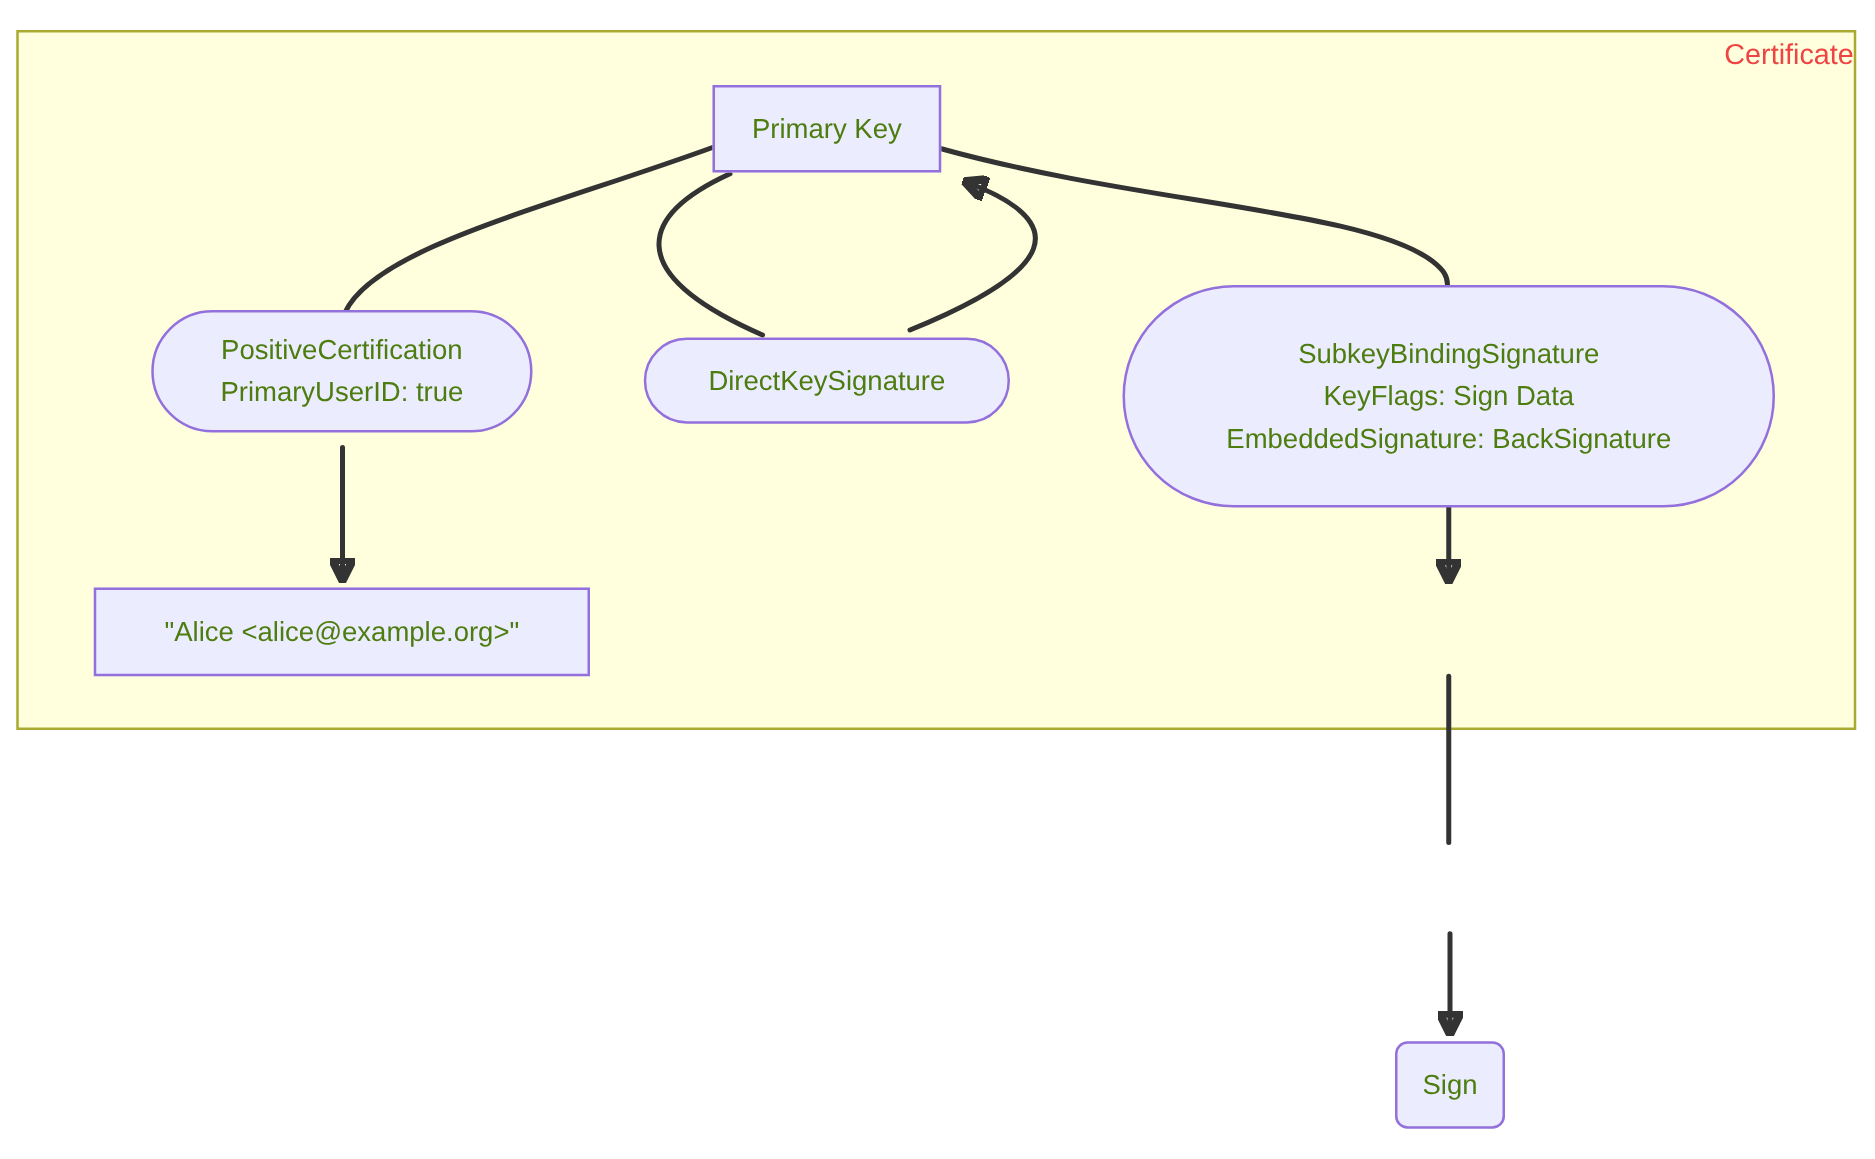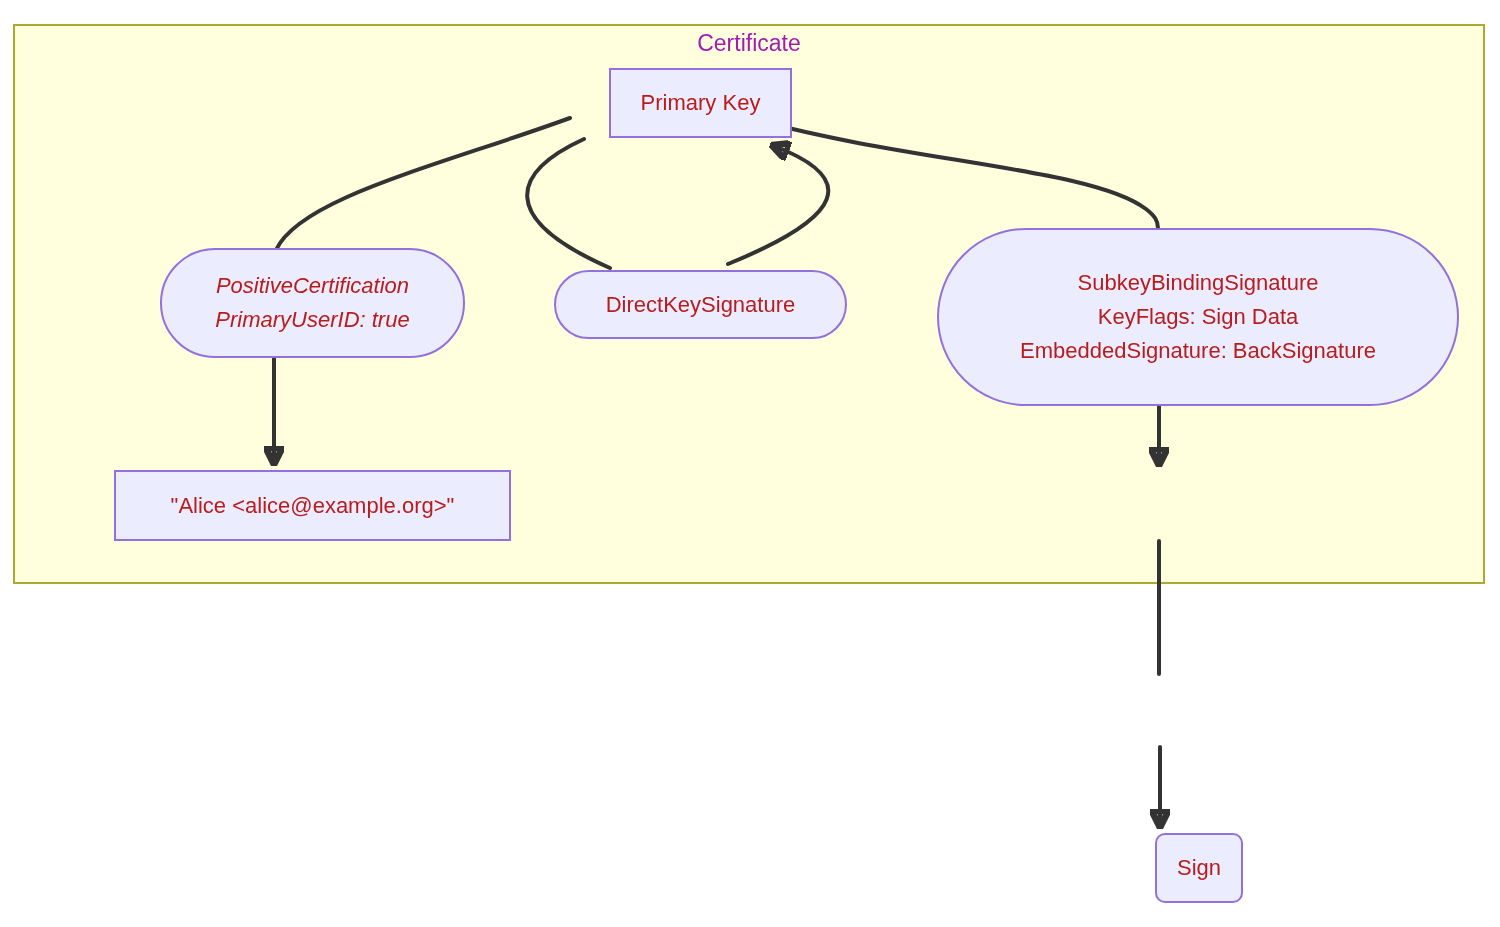--- a/index.html
+++ b/index.html
@@ -24,52 +24,51 @@
     height: 560px;
     background: #ffffde;
     border: 2px solid #aaaa33;
     box-sizing: border-box;
   }
   .cluster-title {
     position: absolute;
     left: 0;
     right: 0;
     top: 4px;
-    text-align: center;
+    text-align: right;
     font-size: 23px;
-    color: #a21caf;
+    color: #ef4444;
   }
   .edges {
     position: absolute;
     left: 0;
     top: 0;
     width: 1500px;
     height: 927px;
     pointer-events: none;
   }
   .edges path {
     fill: none;
     stroke: #333333;
     stroke-width: 4px;
     stroke-linecap: round;
   }
   .node {
     position: absolute;
     box-sizing: border-box;
     background: #ececff;
     border: 2px solid #9370db;
-    color: #b91c1c;
+    color: #4d7c0f;
     display: flex;
     align-items: center;
     justify-content: center;
     text-align: center;
     font-size: 22px;
     line-height: 34px;
     white-space: pre-line;
-    margin-left: 39px;
   }
   .stadium { border-radius: 999px; }
   .rounded { border-radius: 10px; }
 </style>
 </head>
 <body>
 
 <div class="canvas">
 
   <div class="cluster">
@@ -87,21 +86,21 @@
     <path d="M 584 139 C 512 172, 496 218, 610 268"></path>
     <path d="M 728 264 C 846 216, 858 178, 774 146" marker-end="url(#arrow)"></path>
     <path d="M 753 119 C 912 163, 1092 168, 1146 209 C 1155 216, 1158 221, 1158 228"></path>
     <path d="M 1159 381 L 1159 463" marker-end="url(#arrow)"></path>
     <path d="M 1159 541 L 1159 674"></path>
     <path d="M 1160 747 L 1160 825" marker-end="url(#arrow)"></path>
   </svg>
 
   <div class="node" style="left:570px; top:68px; width:183px; height:70px;">Primary Key</div>
 
-  <div class="node stadium" style="left:121px; top:248px; width:305px; height:110px;font-style:italic;">PositiveCertification
+  <div class="node stadium" style="left:121px; top:248px; width:305px; height:98px;">PositiveCertification
 PrimaryUserID: true</div>
 
   <div class="node stadium" style="left:515px; top:270px; width:293px; height:69px;">DirectKeySignature</div>
 
   <div class="node stadium" style="left:898px; top:228px; width:522px; height:178px;">SubkeyBindingSignature
 KeyFlags: Sign Data
 EmbeddedSignature: BackSignature</div>
 
   <div class="node" style="left:75px; top:470px; width:397px; height:71px;">"Alice &lt;alice@example.org&gt;"</div>
 

